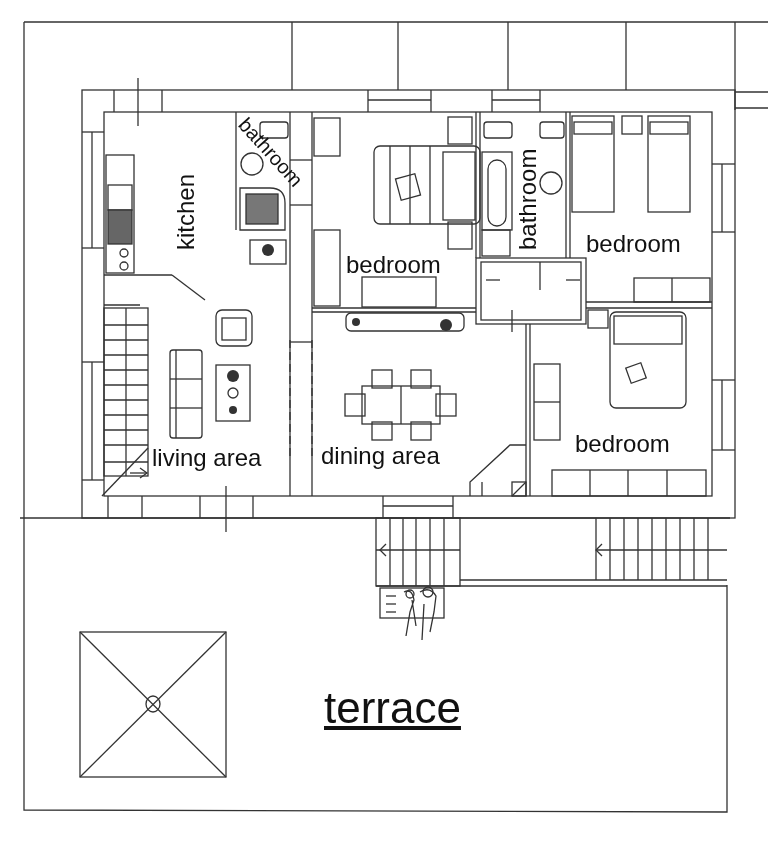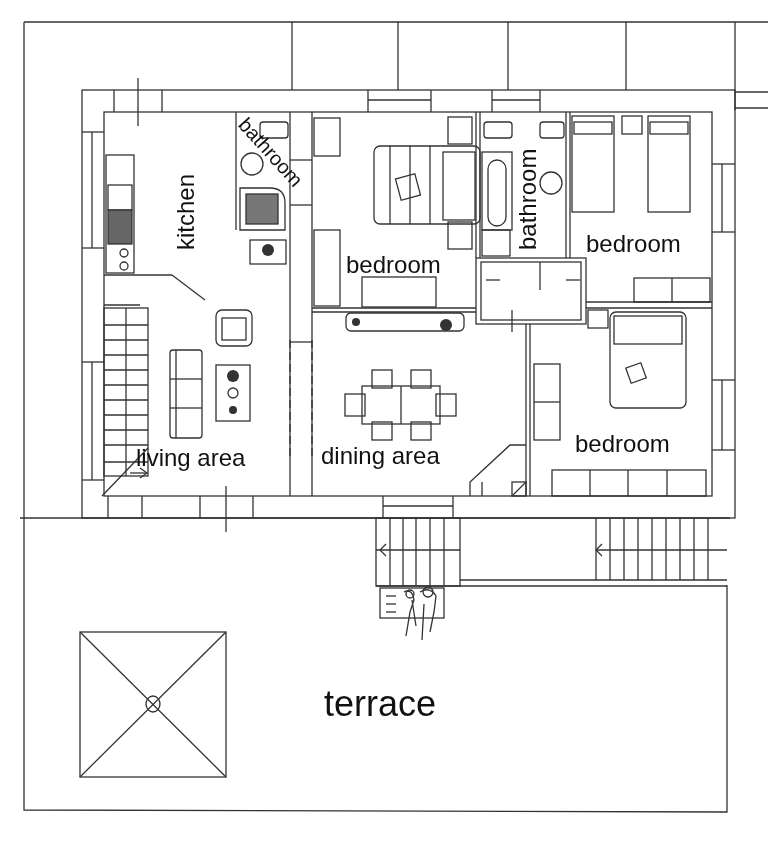--- a/index.html
+++ b/index.html
@@ -1,20 +1,20 @@
 <!DOCTYPE html>
 <html><head>
 <meta charset="utf-8">
 <style>
   html, body { margin: 0; padding: 0; background: #ffffff; }
   body { width: 768px; height: 851px; position: relative; overflow: hidden; font-family: "Liberation Sans", sans-serif; }
   svg.plan { position: absolute; left: 0; top: 0; }
   .lbl { position: absolute; color: #111; font-family: "Liberation Sans", sans-serif; white-space: nowrap; line-height: 1; }
   .lbl-room { font-size: 24px; }
-  .lbl-terrace { font-size: 36px; }
+  .lbl-terrace { font-size: 44px; text-decoration: underline; }
   .rot-90 { transform-origin: left top; transform: rotate(-90deg); }
   .rot-bath1 { transform-origin: left top; transform: rotate(48deg); }
 </style>
 </head>
 <body>
 
 <svg class="plan" width="768" height="851" viewBox="0 0 768 851" xmlns="http://www.w3.org/2000/svg">
   <g fill="none" stroke="#333" stroke-width="1.3">
 
     <g>
@@ -270,16 +270,16 @@
     <circle cx="356" cy="322" r="4"></circle>
     <circle cx="446" cy="325" r="6"></circle>
   </g>
 </svg>
 
 <div class="lbl lbl-room rot-90" style="left:174px; top:250px;">kitchen</div>
 <div class="lbl lbl-room rot-bath1" style="left:250px; top:114px; font-size:20px;">bathroom</div>
 <div class="lbl lbl-room" style="left:346px; top:253px;">bedroom</div>
 <div class="lbl lbl-room rot-90" style="left:516px; top:250px;">bathroom</div>
 <div class="lbl lbl-room" style="left:586px; top:232px;">bedroom</div>
-<div class="lbl lbl-room" style="left:136px; top:446px;text-align:right;">living area</div>
+<div class="lbl lbl-room" style="left:152px; top:446px;text-align:right;">living area</div>
 <div class="lbl lbl-room" style="left:321px; top:444px;">dining area</div>
 <div class="lbl lbl-room" style="left:575px; top:432px;">bedroom</div>
 <div class="lbl lbl-terrace" style="left:324px; top:686px;">terrace</div>
 
 </body></html>

